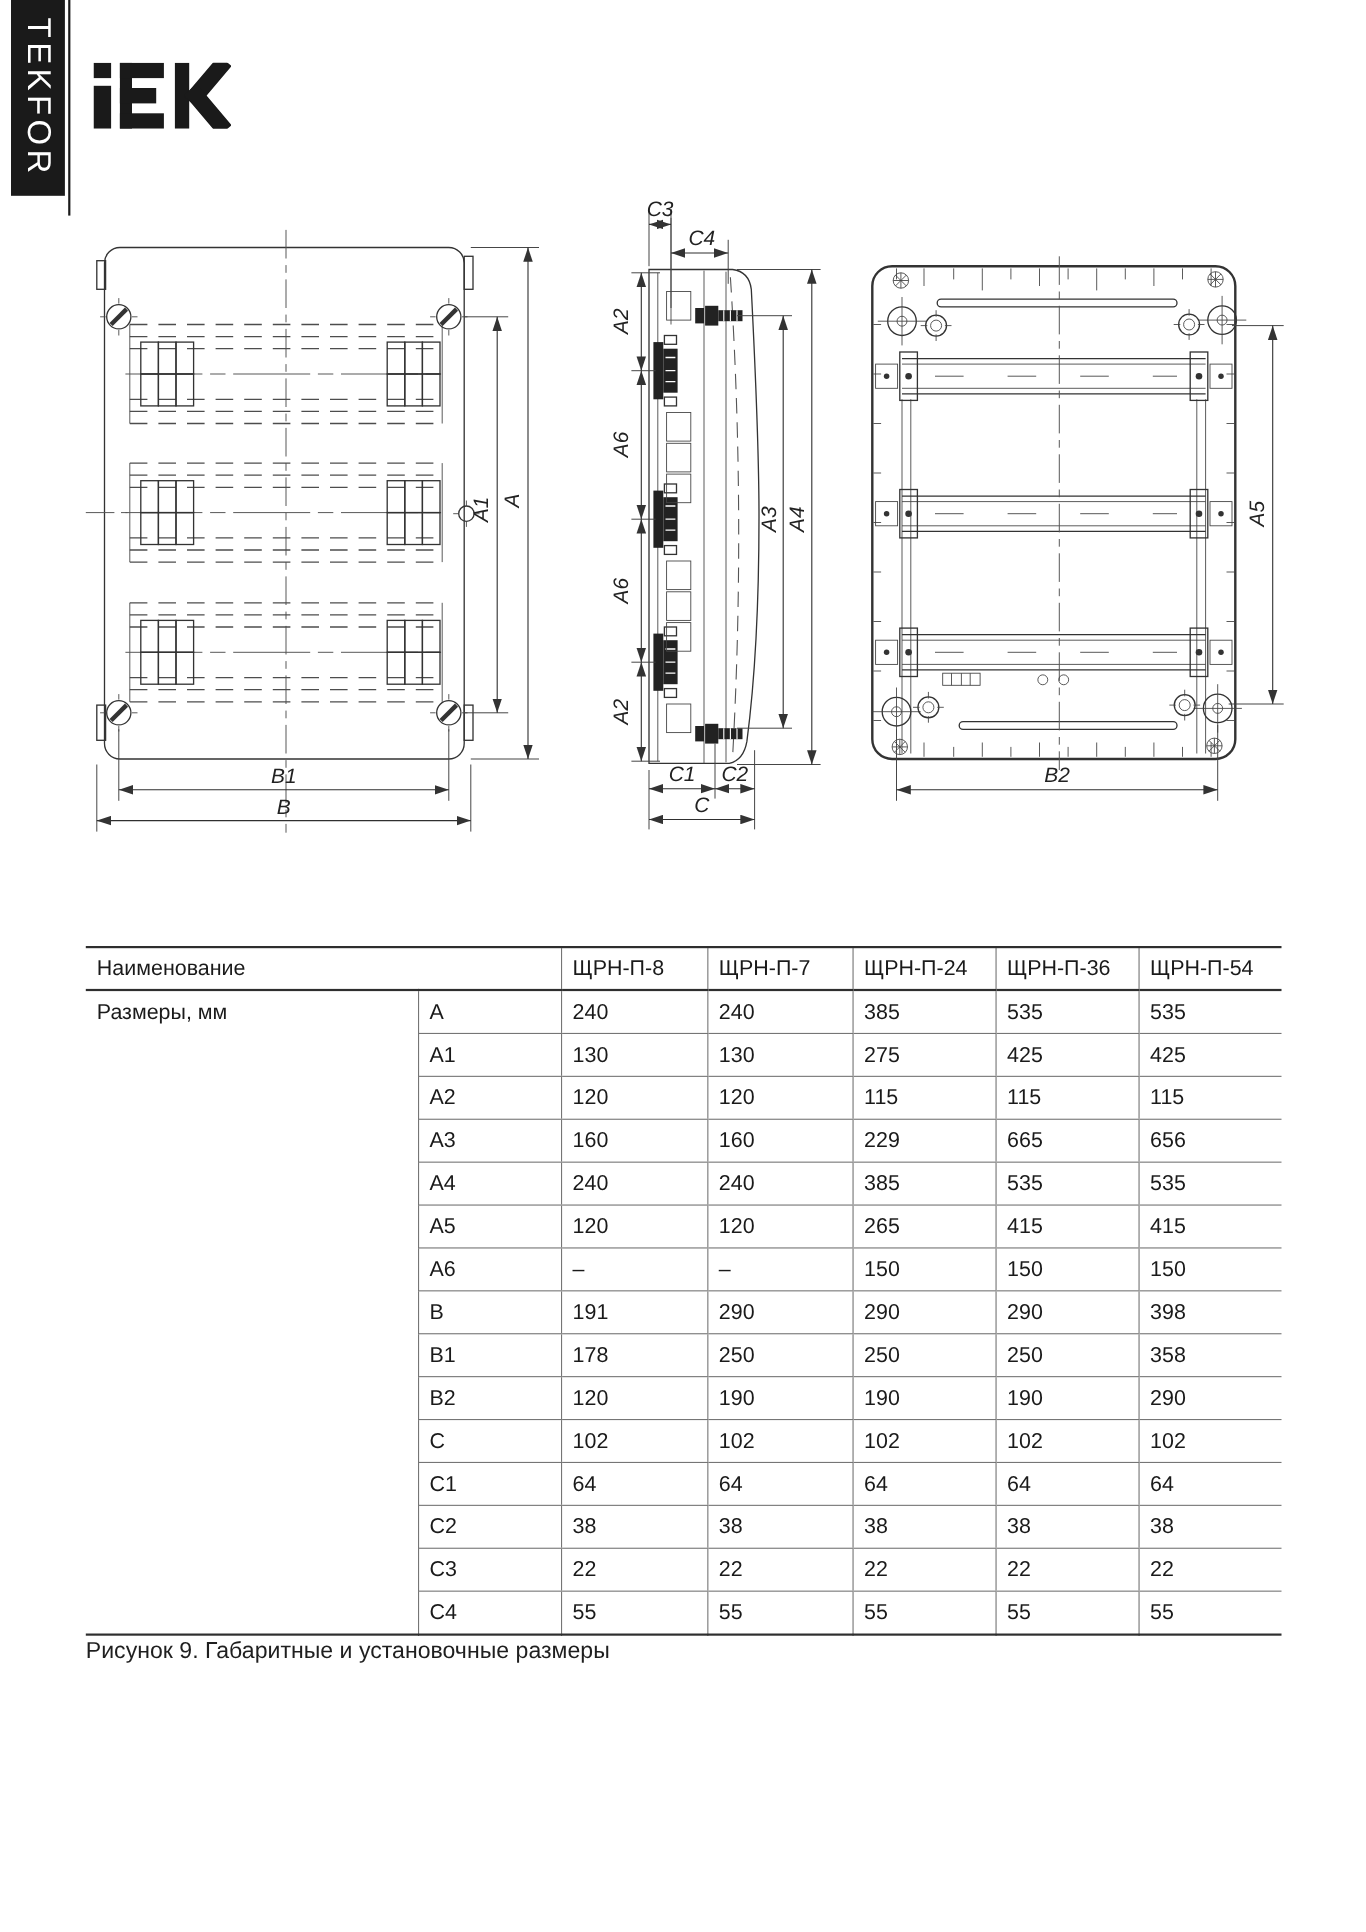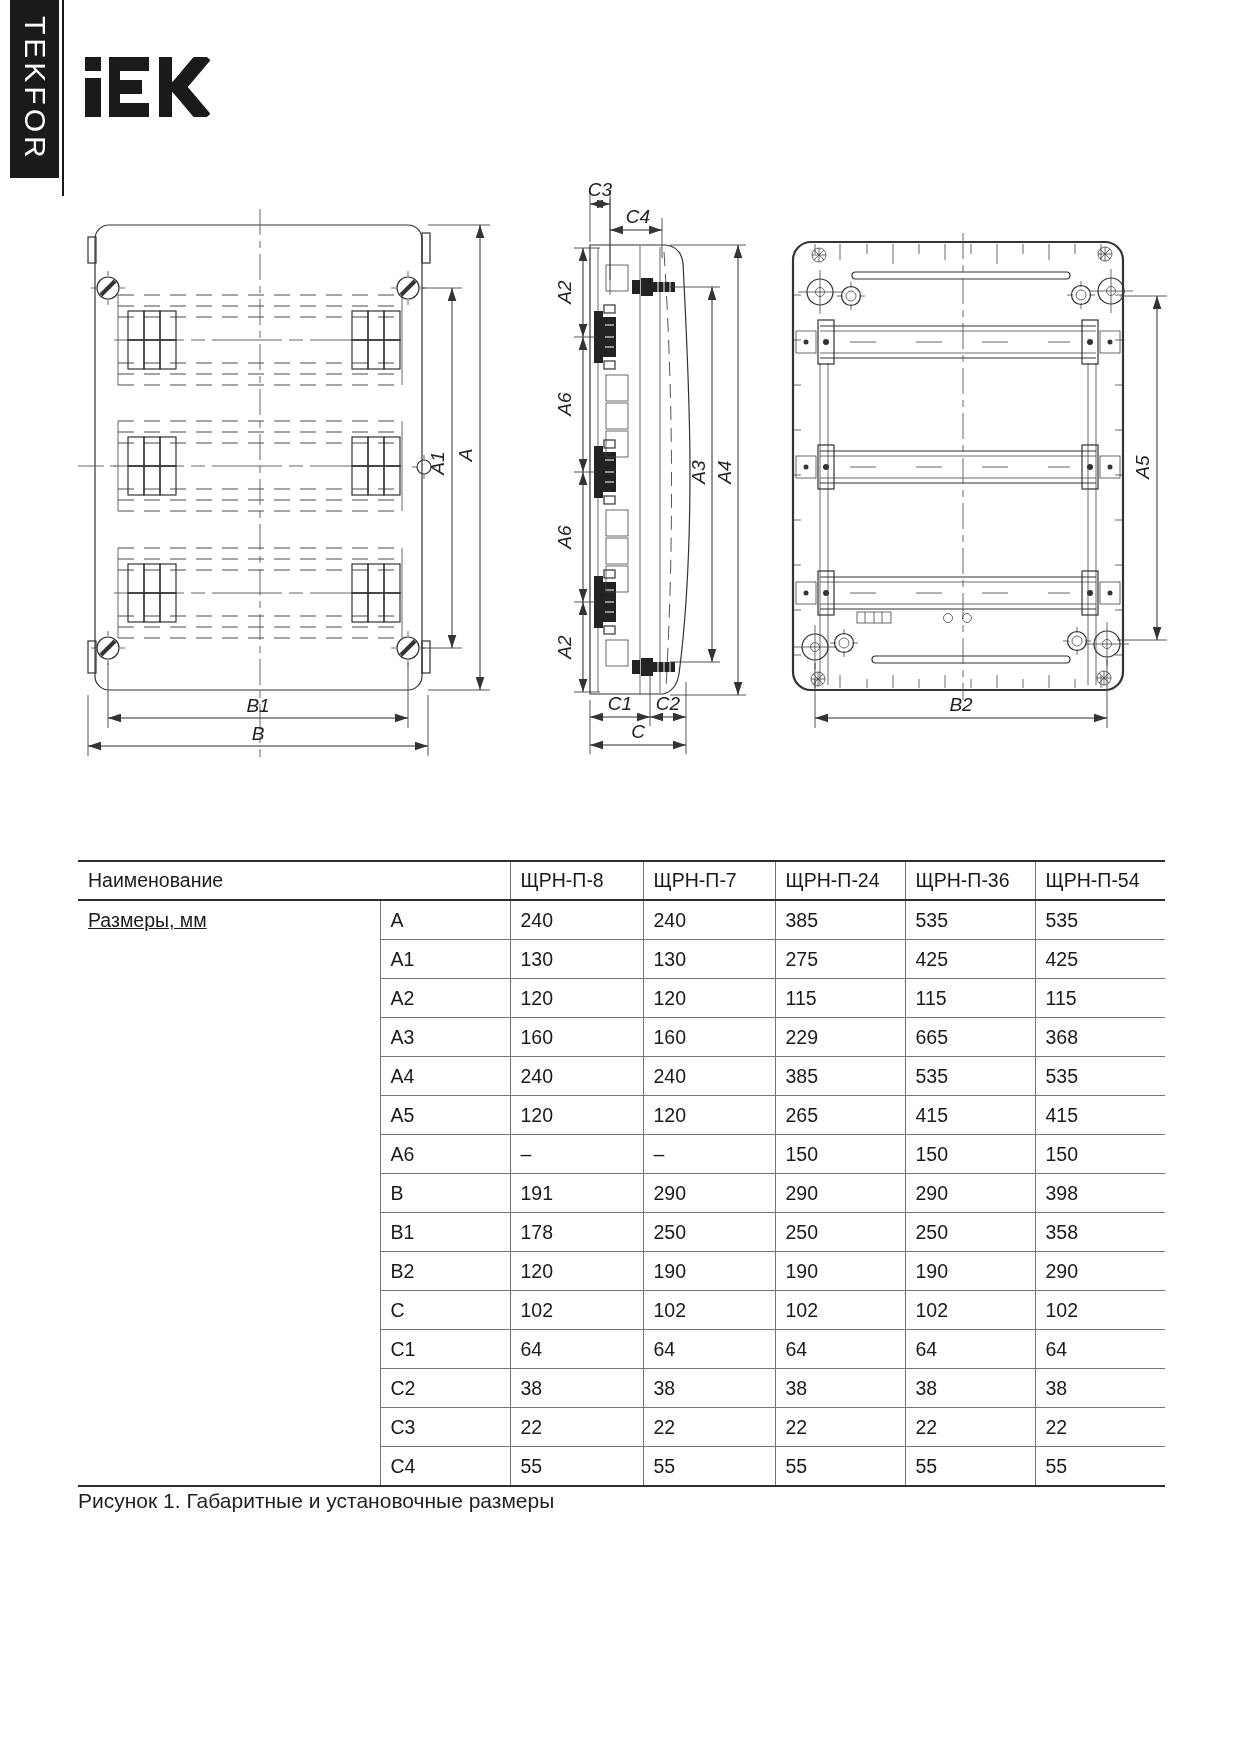--- a/index.html
+++ b/index.html
@@ -29,21 +29,21 @@
 
   
   .tablewrap{position:absolute;left:78px;top:860px;}
   table.dims{border-collapse:collapse;table-layout:fixed;width:1087px;
              border-top:2px solid #2e2e2e;border-bottom:2px solid #2e2e2e;
              font-size:19.5px;color:#1a1a1a;}
   table.dims th,table.dims td{font-weight:normal;text-align:left;padding:0 0 0 10px;vertical-align:middle;}
   table.dims thead th{height:37px;border-bottom:2px solid #2e2e2e;}
   table.dims tbody td{height:38px;border-bottom:1px solid #757575;}
   .model-col,.dim-col,.val-col{border-left:1px solid #757575;}
-  .group-cell{vertical-align:top !important;padding-top:8px !important;text-decoration:underline;}
+  .group-cell{vertical-align:top !important;padding-top:8px !important;}
 
   .caption{position:absolute;left:78px;top:1489px;font-size:21px;color:#1f1f1f;}
 </style>
 </head>
 <body>
 
 <div class="page">
 
   <div class="brand-tab">
     <span>TEKFOR</span>
@@ -356,21 +356,21 @@
             <td class="val-col">115</td>
             <td class="val-col">115</td>
             <td class="val-col">115</td>
           </tr>
           <tr>
             <td class="dim-col">A3</td>
             <td class="val-col">160</td>
             <td class="val-col">160</td>
             <td class="val-col">229</td>
             <td class="val-col">665</td>
-            <td class="val-col">368</td>
+            <td class="val-col">656</td>
           </tr>
           <tr>
             <td class="dim-col">A4</td>
             <td class="val-col">240</td>
             <td class="val-col">240</td>
             <td class="val-col">385</td>
             <td class="val-col">535</td>
             <td class="val-col">535</td>
           </tr>
           <tr>
@@ -450,15 +450,15 @@
             <td class="val-col">55</td>
             <td class="val-col">55</td>
             <td class="val-col">55</td>
             <td class="val-col">55</td>
             <td class="val-col">55</td>
           </tr>
         </tbody>
     </table>
   </div>
 
-  <div class="caption">Рисунок 1. Габаритные и установочные размеры</div>
+  <div class="caption">Рисунок 9. Габаритные и установочные размеры</div>
 
 </div>
 
 </body></html>

